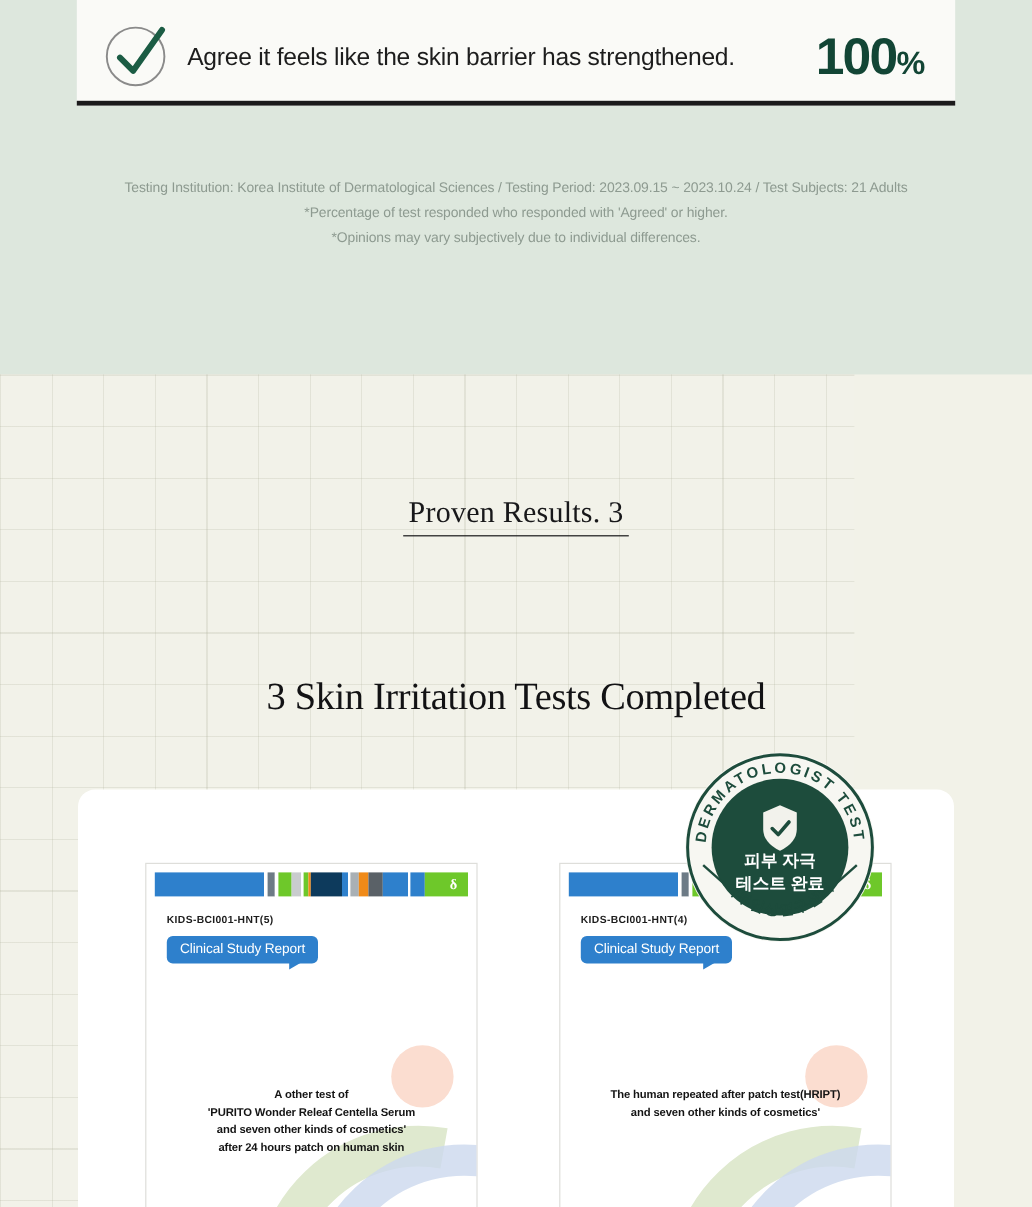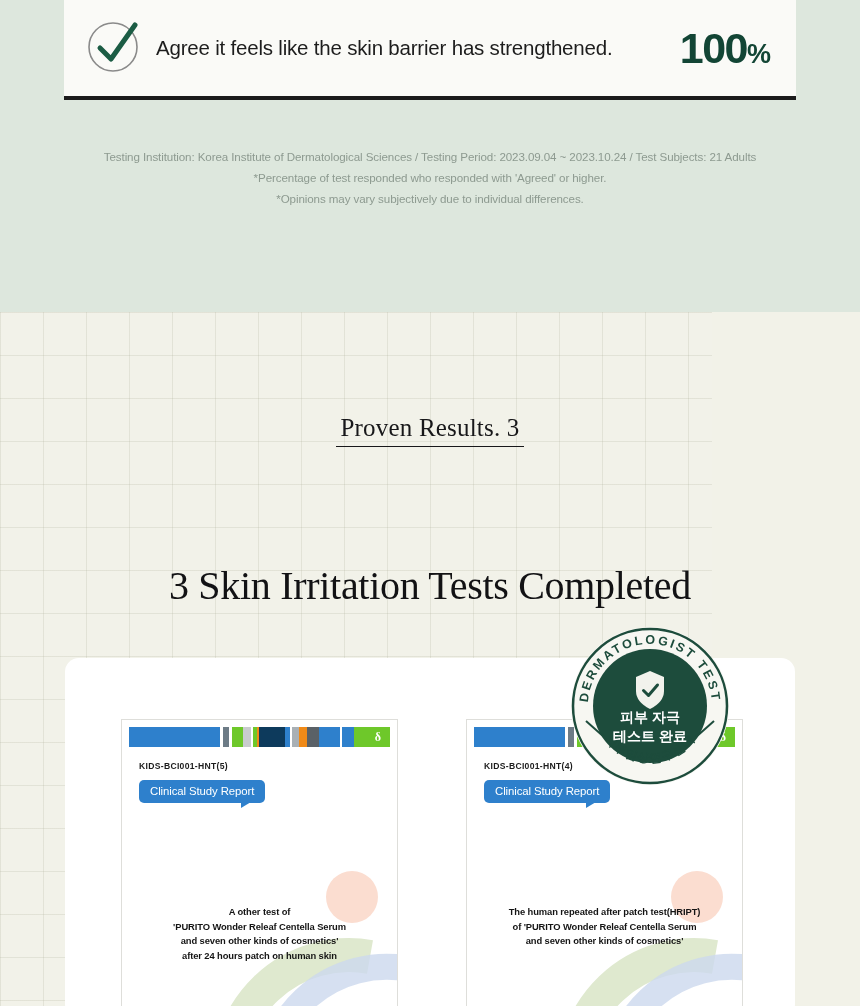--- a/index.html
+++ b/index.html
@@ -12,21 +12,21 @@
 
   
   .mint-section {
     position: absolute; left: 0; top: 0;
     width: 860px; height: 312px;
     background: #dde7dd;
   }
 
   .result-banner {
     position: absolute; left: 64px; top: 0;
-    width: 732px; height: 100px;
+    width: 732px; height: 88px;
     background: #fafaf7;
     border-bottom: 4px solid #1b1b1b;
   }
   .banner-inner {
     position: absolute; left: 0; top: 0;
     width: 100%; height: 96px;
     display: flex; align-items: center;
     padding: 0 26px 0 24px;
   }
   .check-badge {
@@ -90,21 +90,21 @@
     width: 860px; text-align: center;
     font-family: "Liberation Serif", serif;
     font-size: 63px; color: #121214;
     letter-spacing: -0.5px;
     line-height: 74px;
   }
   .subhead {
     position: absolute; left: 0; top: 250px;
     width: 860px; text-align: center;
     font-family: "Liberation Serif", serif;
-    font-size: 40px; color: #121214;
+    font-size: 32px; color: #121214;
     letter-spacing: -0.3px;
   }
 
   
   .docs-card {
     position: absolute; left: 65px; top: 346px;
     width: 730px; height: 360px;
     background: #ffffff;
     border-radius: 14px;
   }
@@ -188,21 +188,21 @@
       </div>
       <div class="banner-text">Agree it feels like the skin barrier has strengthened.</div>
       <div class="banner-pct">
         <span class="num">100</span>
         <span class="sym">%</span>
       </div>
     </div>
   </div>
 
   <div class="fineprint">
-    <div>Testing Institution: Korea Institute of Dermatological Sciences / Testing Period: 2023.09.04 ~ 2023.10.24  / Test Subjects: 21 Adults</div>
+    <div>Testing Institution: Korea Institute of Dermatological Sciences / Testing Period: 2023.09.15 ~ 2023.10.24  / Test Subjects: 21 Adults</div>
     <div>*Percentage of test responded who responded with 'Agreed' or higher.</div>
     <div>*Opinions may vary subjectively due to individual differences.</div>
   </div>
 </div>
 
 <div class="grid-section">
 
   <div class="eyebrow">
     <span>Proven Results. 3</span>
   </div>
@@ -286,21 +286,20 @@
           <div class="bubble">Clinical Study Report</div>
 
           <div class="wm wm-circle"></div>
           <svg class="wm wm-arc" viewBox="0 0 210 170">
             <path d="M10 170 A120 120 0 0 1 150 36" fill="none" stroke="#dfe9cf" stroke-width="34"></path>
             <path d="M48 182 A120 120 0 0 1 190 48" fill="none" stroke="#ccd8ee" stroke-width="26" opacity=".8"></path>
           </svg>
 
           <div class="doc-title">
             <div>The human repeated after patch test(HRIPT)</div>
-            <div>of 'PURITO Wonder Releaf Centella Serum</div>
             <div>and seven other kinds of cosmetics'</div>
           </div>
           
         </div>
       </div>
     </div>
   </div>
 
   <div class="derma-badge" style="left:569px; top:313px;">
     <svg width="162" height="162" viewBox="0 0 162 162">

